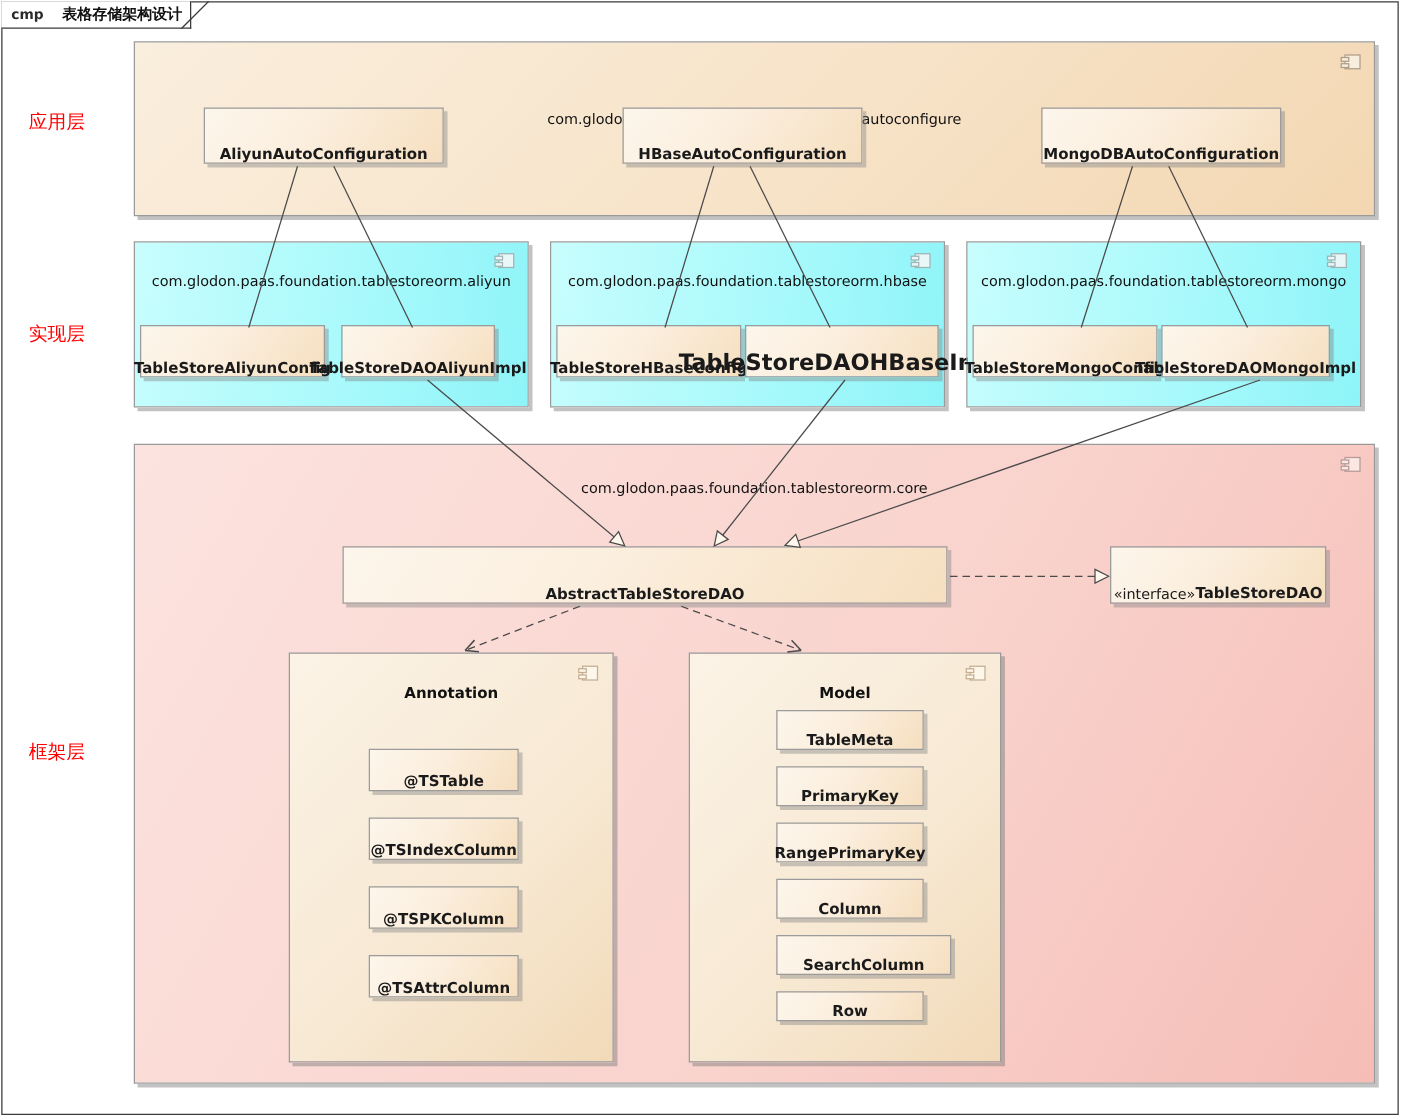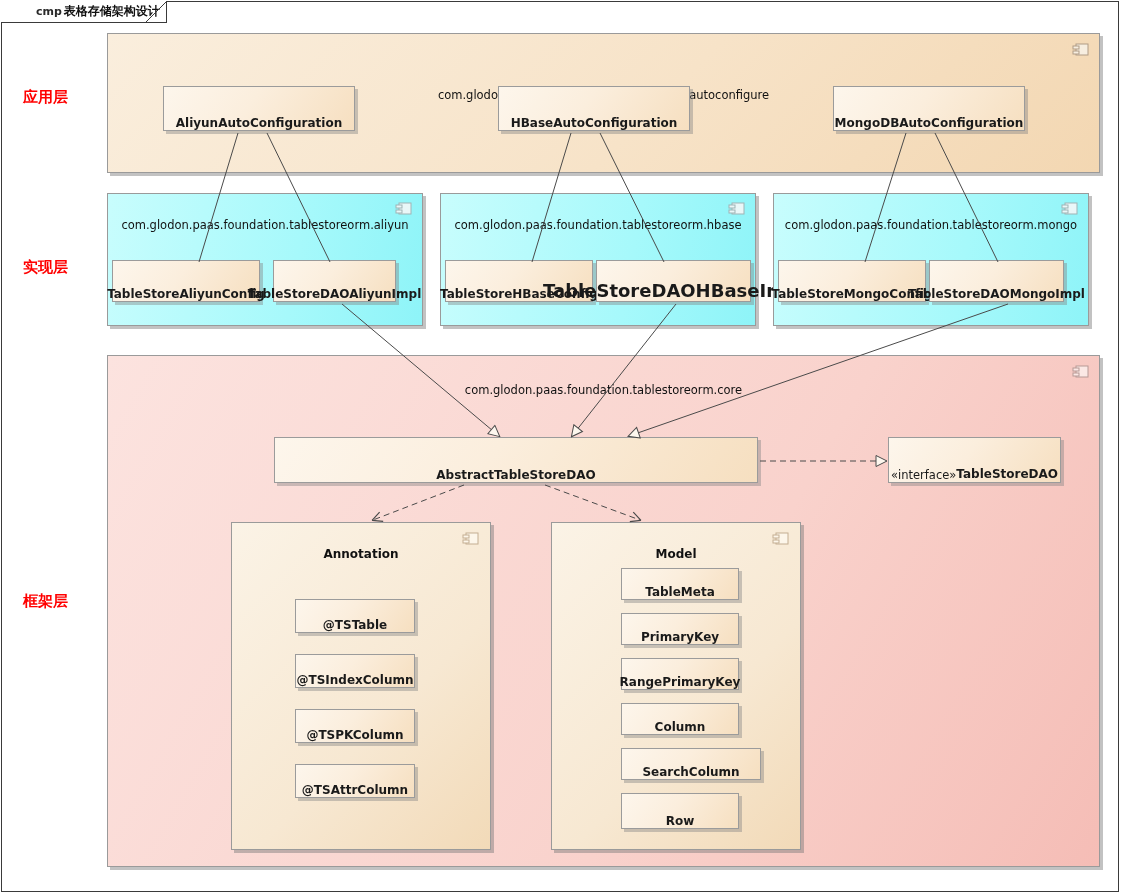--- a/index.html
+++ b/index.html
@@ -3,25 +3,25 @@
 <meta charset="utf-8">
 <style>
   html,body{margin:0;padding:0;background:#ffffff;}
   body{font-family:"DejaVu Sans","Liberation Sans",sans-serif;}
   #canvas{position:relative;width:1122px;height:895px;background:#ffffff;overflow:hidden;}
 
   
   #frame{position:absolute;left:1px;top:1px;width:1118px;height:891px;border:1px solid #3a3a3a;box-sizing:border-box;}
   #frame-tab{position:absolute;left:1px;top:1px;height:22px;border:1px solid #3a3a3a;border-top:none;border-left:none;
              background:#ffffff;box-sizing:border-box;display:flex;align-items:center;padding:0 6px 0 8px;}
-  .tab-kind{font-size:11px;font-weight:bold;color:#2a2a2a;letter-spacing:0;margin-left:27px;}
-  .tab-title{font-size:12px;font-weight:bold;color:#111;margin-left:2px;}
-
-  
-  .layer-label{position:absolute;color:#ff0000;font-weight:bold;font-size:15px;white-space:nowrap;}
+  .tab-kind{font-size:11px;font-weight:bold;color:#2a2a2a;letter-spacing:0;}
+  .tab-title{font-size:12px;font-weight:bold;color:#111;margin-left:15px;}
+
+  
+  .layer-label{position:absolute;color:#ff0000;font-weight:normal;font-size:15px;white-space:nowrap;}
 
   
   .pkg{position:absolute;box-sizing:border-box;border:1px solid #9a9a9a;
        box-shadow:3px 3px 0 rgba(120,120,120,.45);}
   .pkg-title{position:absolute;left:0;right:0;text-align:center;font-size:11.5px;color:#111;font-weight:normal;}
   .pkg-title.bold{font-weight:bold;font-size:12px;}
   .pkg.app{background:linear-gradient(135deg,#faeedd 0%,#f7e3c8 55%,#f3d7b2 100%);}
   .pkg.impl{background:linear-gradient(100deg,#c8fdfd 0%,#a6f9fb 60%,#8ef4f8 100%);}
   .pkg.core{background:linear-gradient(120deg,#fce3df 0%,#f9d2cc 60%,#f5bdb6 100%);}
   .pkg.sub{background:linear-gradient(135deg,#fbf3e6 0%,#f7e8d2 60%,#f2dab8 100%);}
@@ -177,21 +177,21 @@
   </div>
   <div class="comp" style="left:621px;top:658px;width:118px;height:32px">
     <span>RangePrimaryKey</span>
   </div>
   <div class="comp" style="left:621px;top:703px;width:118px;height:32px">
     <span>Column</span>
   </div>
   <div class="comp" style="left:621px;top:748px;width:140px;height:32px">
     <span>SearchColumn</span>
   </div>
-  <div class="comp" style="left:621px;top:793px;width:118px;height:36px">
+  <div class="comp" style="left:621px;top:793px;width:118px;height:24px">
     <span>Row</span>
   </div>
 
   <svg id="wires">
     <defs>
       <marker id="hollowTri" markerWidth="13" markerHeight="13" refX="11" refY="6.5" orient="auto" markerUnits="userSpaceOnUse">
         <path d="M1,1 L12,6.5 L1,12 z" fill="#fdf7ee" stroke="#4a4a4a" stroke-width="1"></path>
       </marker>
       <marker id="openArrow" markerWidth="12" markerHeight="12" refX="10" refY="6" orient="auto" markerUnits="userSpaceOnUse">
         <path d="M1,1 L11,6 M1,11 L11,6" fill="none" stroke="#4a4a4a" stroke-width="1.2"></path>

